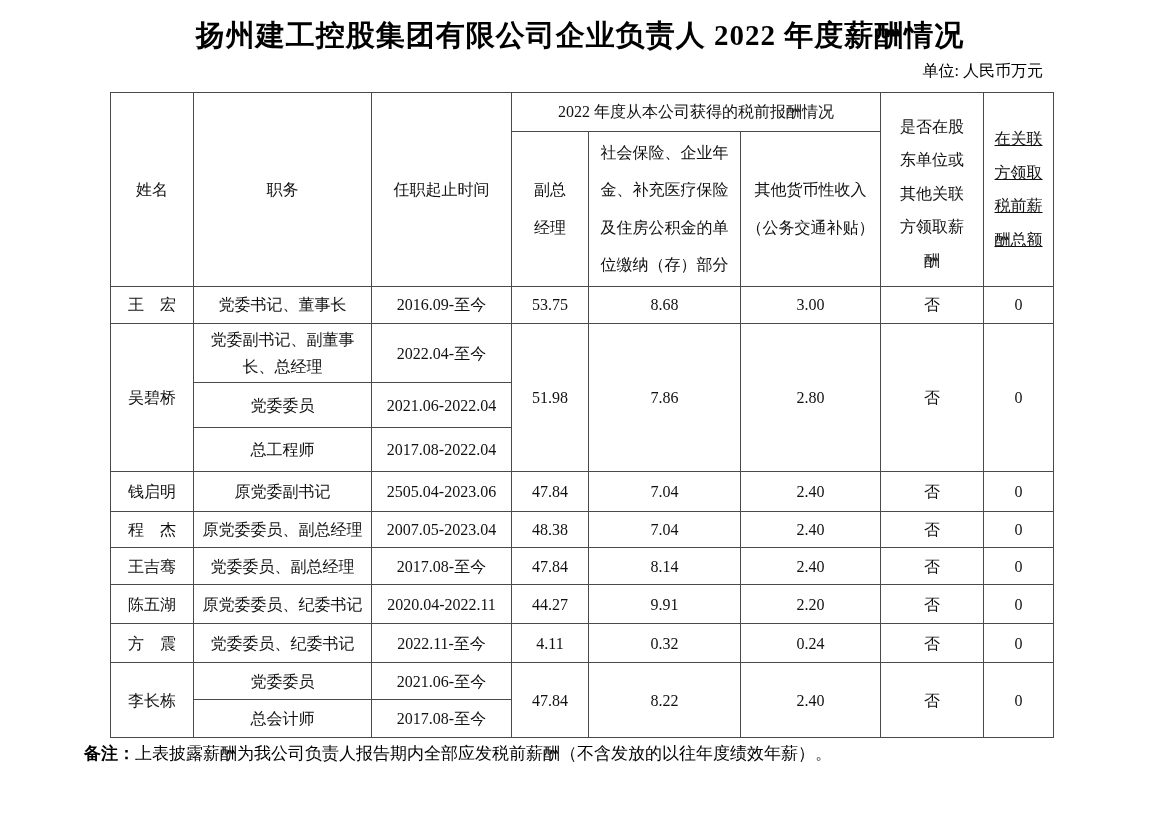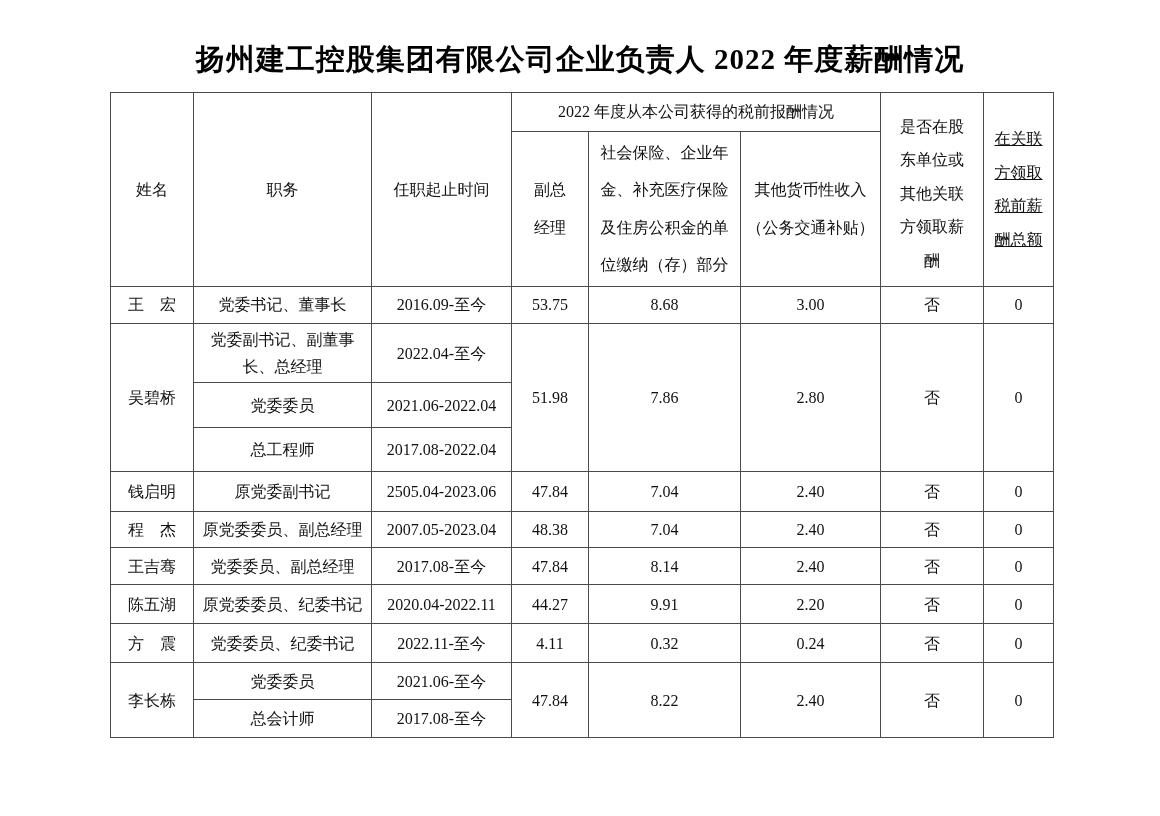--- a/index.html
+++ b/index.html
@@ -11,21 +11,20 @@
     font-family:"Liberation Serif","DejaVu Serif",serif;
     color:#111111;
     overflow:hidden;
   }
   .doc-title {
     position:absolute; top:16px; left:0; width:1160px;
     text-align:center;
     font-size:29px; font-weight:bold;
     letter-spacing:1px;
     color:#000000;
-    margin-top:24px;
   }
   .unit-label {
     position:absolute; top:61px; left:110px; width:933px;
     text-align:right;
     font-size:16px; color:#000000;
   }
   table.salary {
     position:absolute; top:92px; left:110px;
     width:943px;
     border-collapse:collapse;
@@ -66,20 +65,21 @@
   }
   .note-label { font-weight:bold; }
 </style>
 </head>
 <body>
 
 <div class="page">
 
   <div class="doc-title">扬州建工控股集团有限公司企业负责人 2022 年度薪酬情况</div>
 
+  <div class="unit-label">单位: 人民币万元</div>
 
   <table class="salary">
     <colgroup>
       <col style="width:83px">
         <col style="width:178px">
         <col style="width:140px">
       <col style="width:77px">
         <col style="width:152px">
         <col style="width:140px">
       <col style="width:103px">
@@ -197,14 +197,17 @@
       <td rowspan="2">否</td>
       <td rowspan="2">0</td>
     </tr>
     <tr class="r-lcd2">
       <td>总会计师</td>
       <td>2017.08-至今</td>
     </tr>
   </tbody>
     </table>
 
+  <div class="note">
+    <span class="note-label">备注：</span><span>上表披露薪酬为我公司负责人报告期内全部应发税前薪酬（不含发放的以往年度绩效年薪）。</span>
+  </div>
 
 </div>
 
 </body></html>

